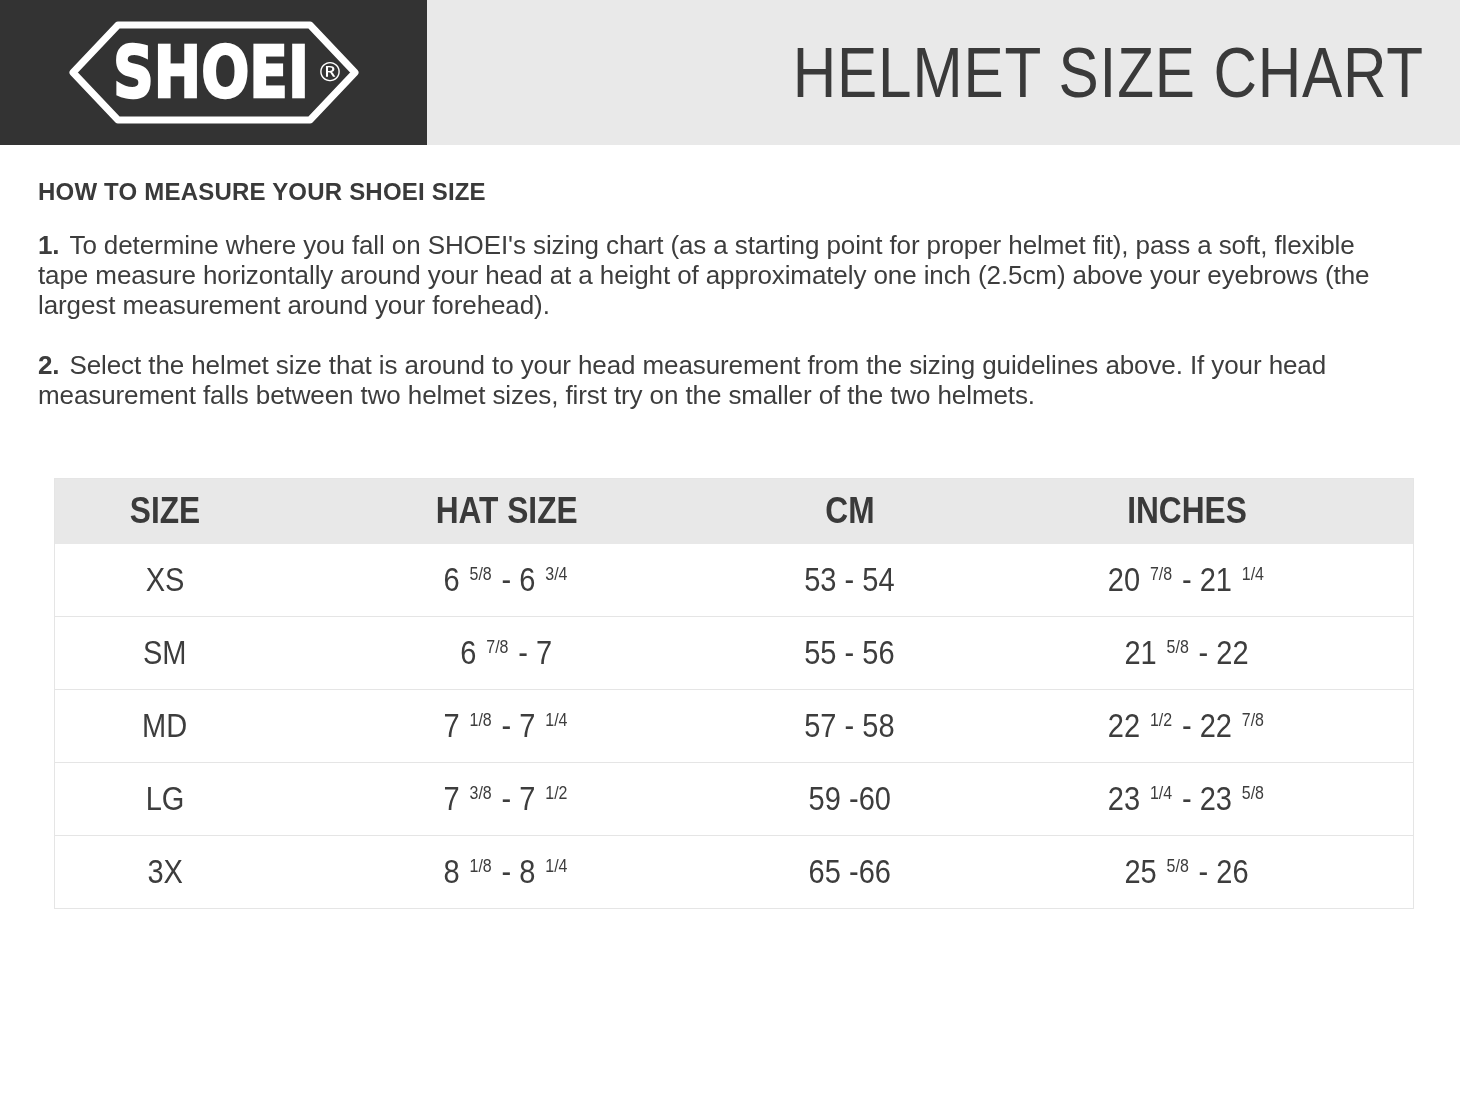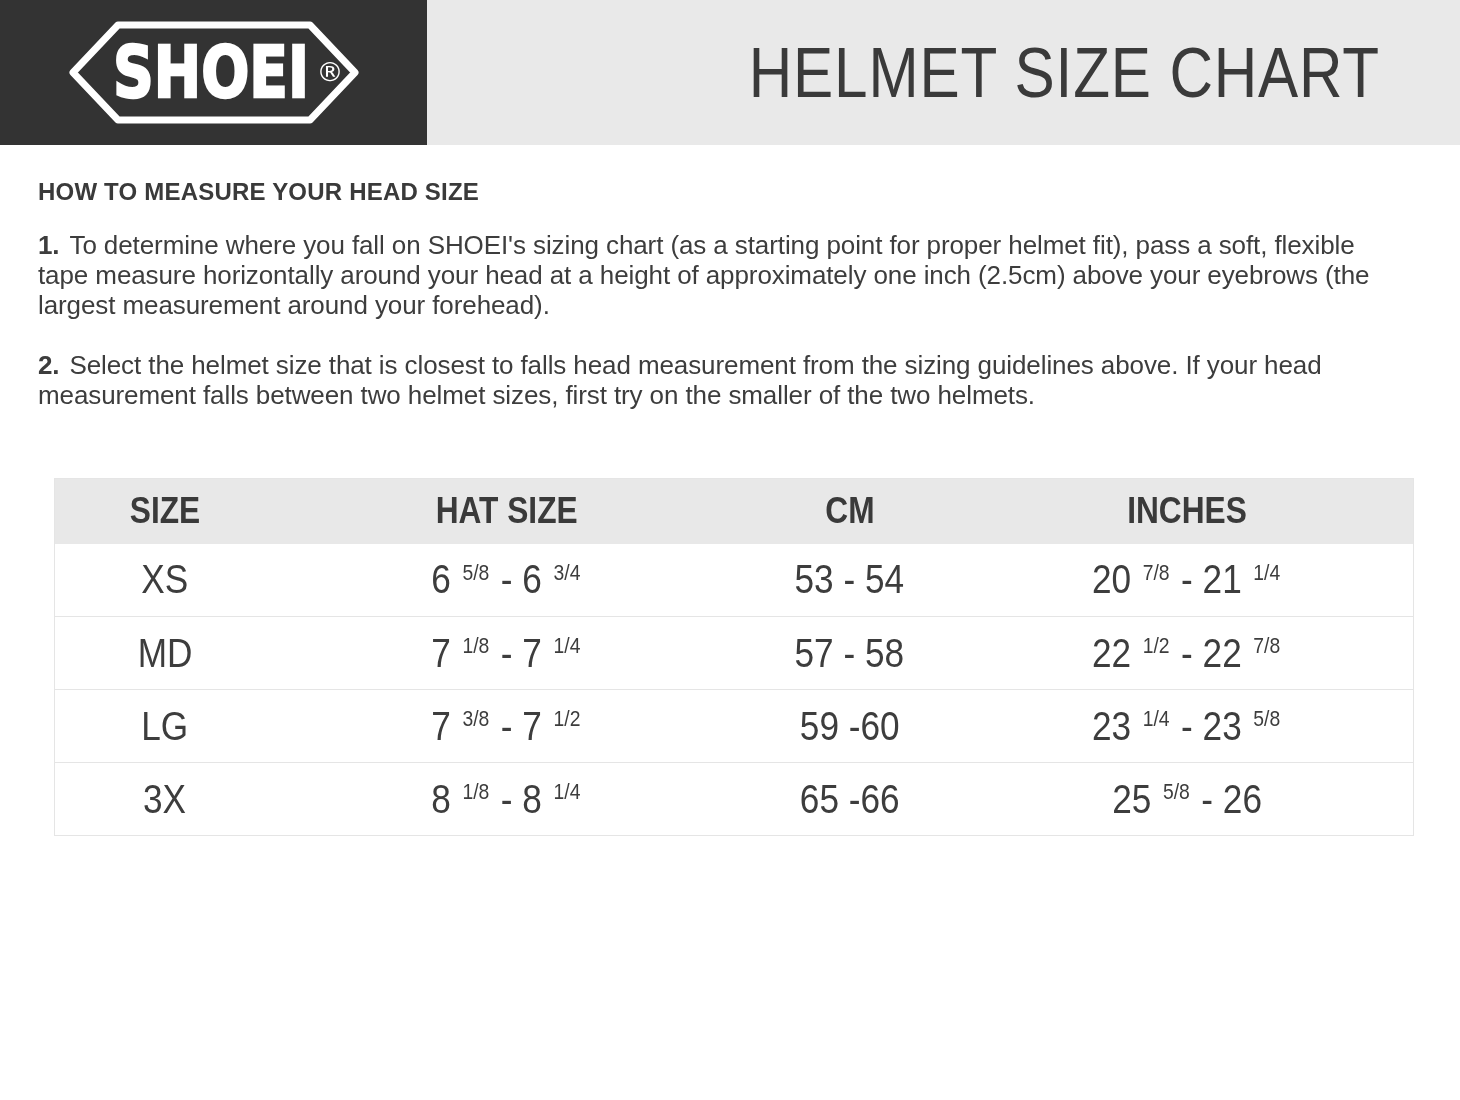--- a/index.html
+++ b/index.html
@@ -39,21 +39,21 @@
     justify-content:center;
     flex:0 0 auto;
     text-align:right;
   }
   .title-band{
     flex:1 1 auto;
     background:var(--band-bg);
     display:flex;
     align-items:center;
     justify-content:flex-end;
-    padding-right:80px;
+    padding-right:36px;
   }
   .title-band h1{
     margin:0;
     font-size:70px;
     font-weight:400;
     color:var(--ink);
     letter-spacing:1px;
     white-space:nowrap;
   }
   .title-cond{
@@ -104,21 +104,21 @@
     font-size:36px;
     font-weight:bold;
     color:var(--ink);
     text-align:center;
     vertical-align:middle;
     padding:0;
   }
   table.size-chart td{
     height:73px;
     border-bottom:1px solid var(--border);
-    font-size:40px;
+    font-size:33px;
     font-weight:400;
     color:var(--ink-body);
     text-align:center;
     vertical-align:middle;
     padding:0;
   }
   .cond{
     display:inline-block;
     transform:scaleX(0.88);
     transform-origin:center center;
@@ -146,28 +146,28 @@
         <text x="142" y="76" text-anchor="middle" textLength="196" lengthAdjust="spacingAndGlyphs" style="font-family:'DejaVu Sans',sans-serif;font-weight:bold;font-size:72px;stroke:#ffffff;stroke-width:2.5px;">SHOEI</text>
         <text x="261" y="60" text-anchor="middle" style="font-family:'DejaVu Sans',sans-serif;font-size:27px;">®</text>
       </svg>
     </div>
     <div class="title-band">
       <h1><span class="title-cond">HELMET SIZE CHART</span></h1>
     </div>
   </header>
 
   <main class="content">
-    <h2 class="section-heading">HOW TO MEASURE YOUR HEAD SIZE</h2>
+    <h2 class="section-heading">HOW TO MEASURE YOUR SHOEI SIZE</h2>
 
     <p class="instr">
       <span class="step-num">1.</span><span>To determine where you fall on SHOEI's sizing chart (as a starting point for proper helmet fit), pass a soft, flexible tape measure horizontally around your head at a height of approximately one inch (2.5cm) above your eyebrows (the largest measurement around your forehead).</span>
     </p>
 
     <p class="instr second">
-      <span class="step-num">2.</span><span>Select the helmet size that is closest to falls head measurement from the sizing guidelines above. If your head measurement falls between two helmet sizes, first try on the smaller of the two helmets.</span>
+      <span class="step-num">2.</span><span>Select the helmet size that is around to your head measurement from the sizing guidelines above. If your head measurement falls between two helmet sizes, first try on the smaller of the two helmets.</span>
     </p>
 
     <table class="size-chart">
       <colgroup>
         <col class="c1">
           <col class="c2">
           <col class="c3">
           <col class="c4">
       </colgroup>
       <thead>
@@ -179,20 +179,26 @@
         </tr>
       </thead>
       <tbody>
           <tr>
             <td><span class="cond">XS</span></td>
             <td><span class="cond">6 <sup>5/8</sup> - 6 <sup>3/4</sup></span></td>
             <td><span class="cond">53 - 54</span></td>
             <td><span class="cond">20 <sup>7/8</sup> - 21 <sup>1/4</sup></span></td>
           </tr>
           <tr>
+            <td><span class="cond">SM</span></td>
+            <td><span class="cond">6 <sup>7/8</sup> - 7</span></td>
+            <td><span class="cond">55 - 56</span></td>
+            <td><span class="cond">21 <sup>5/8</sup> - 22</span></td>
+          </tr>
+          <tr>
             <td><span class="cond">MD</span></td>
             <td><span class="cond">7 <sup>1/8</sup> - 7 <sup>1/4</sup></span></td>
             <td><span class="cond">57 - 58</span></td>
             <td><span class="cond">22 <sup>1/2</sup> - 22 <sup>7/8</sup></span></td>
           </tr>
           <tr>
             <td><span class="cond">LG</span></td>
             <td><span class="cond">7 <sup>3/8</sup> - 7 <sup>1/2</sup></span></td>
             <td><span class="cond">59 -60</span></td>
             <td><span class="cond">23 <sup>1/4</sup> - 23 <sup>5/8</sup></span></td>

